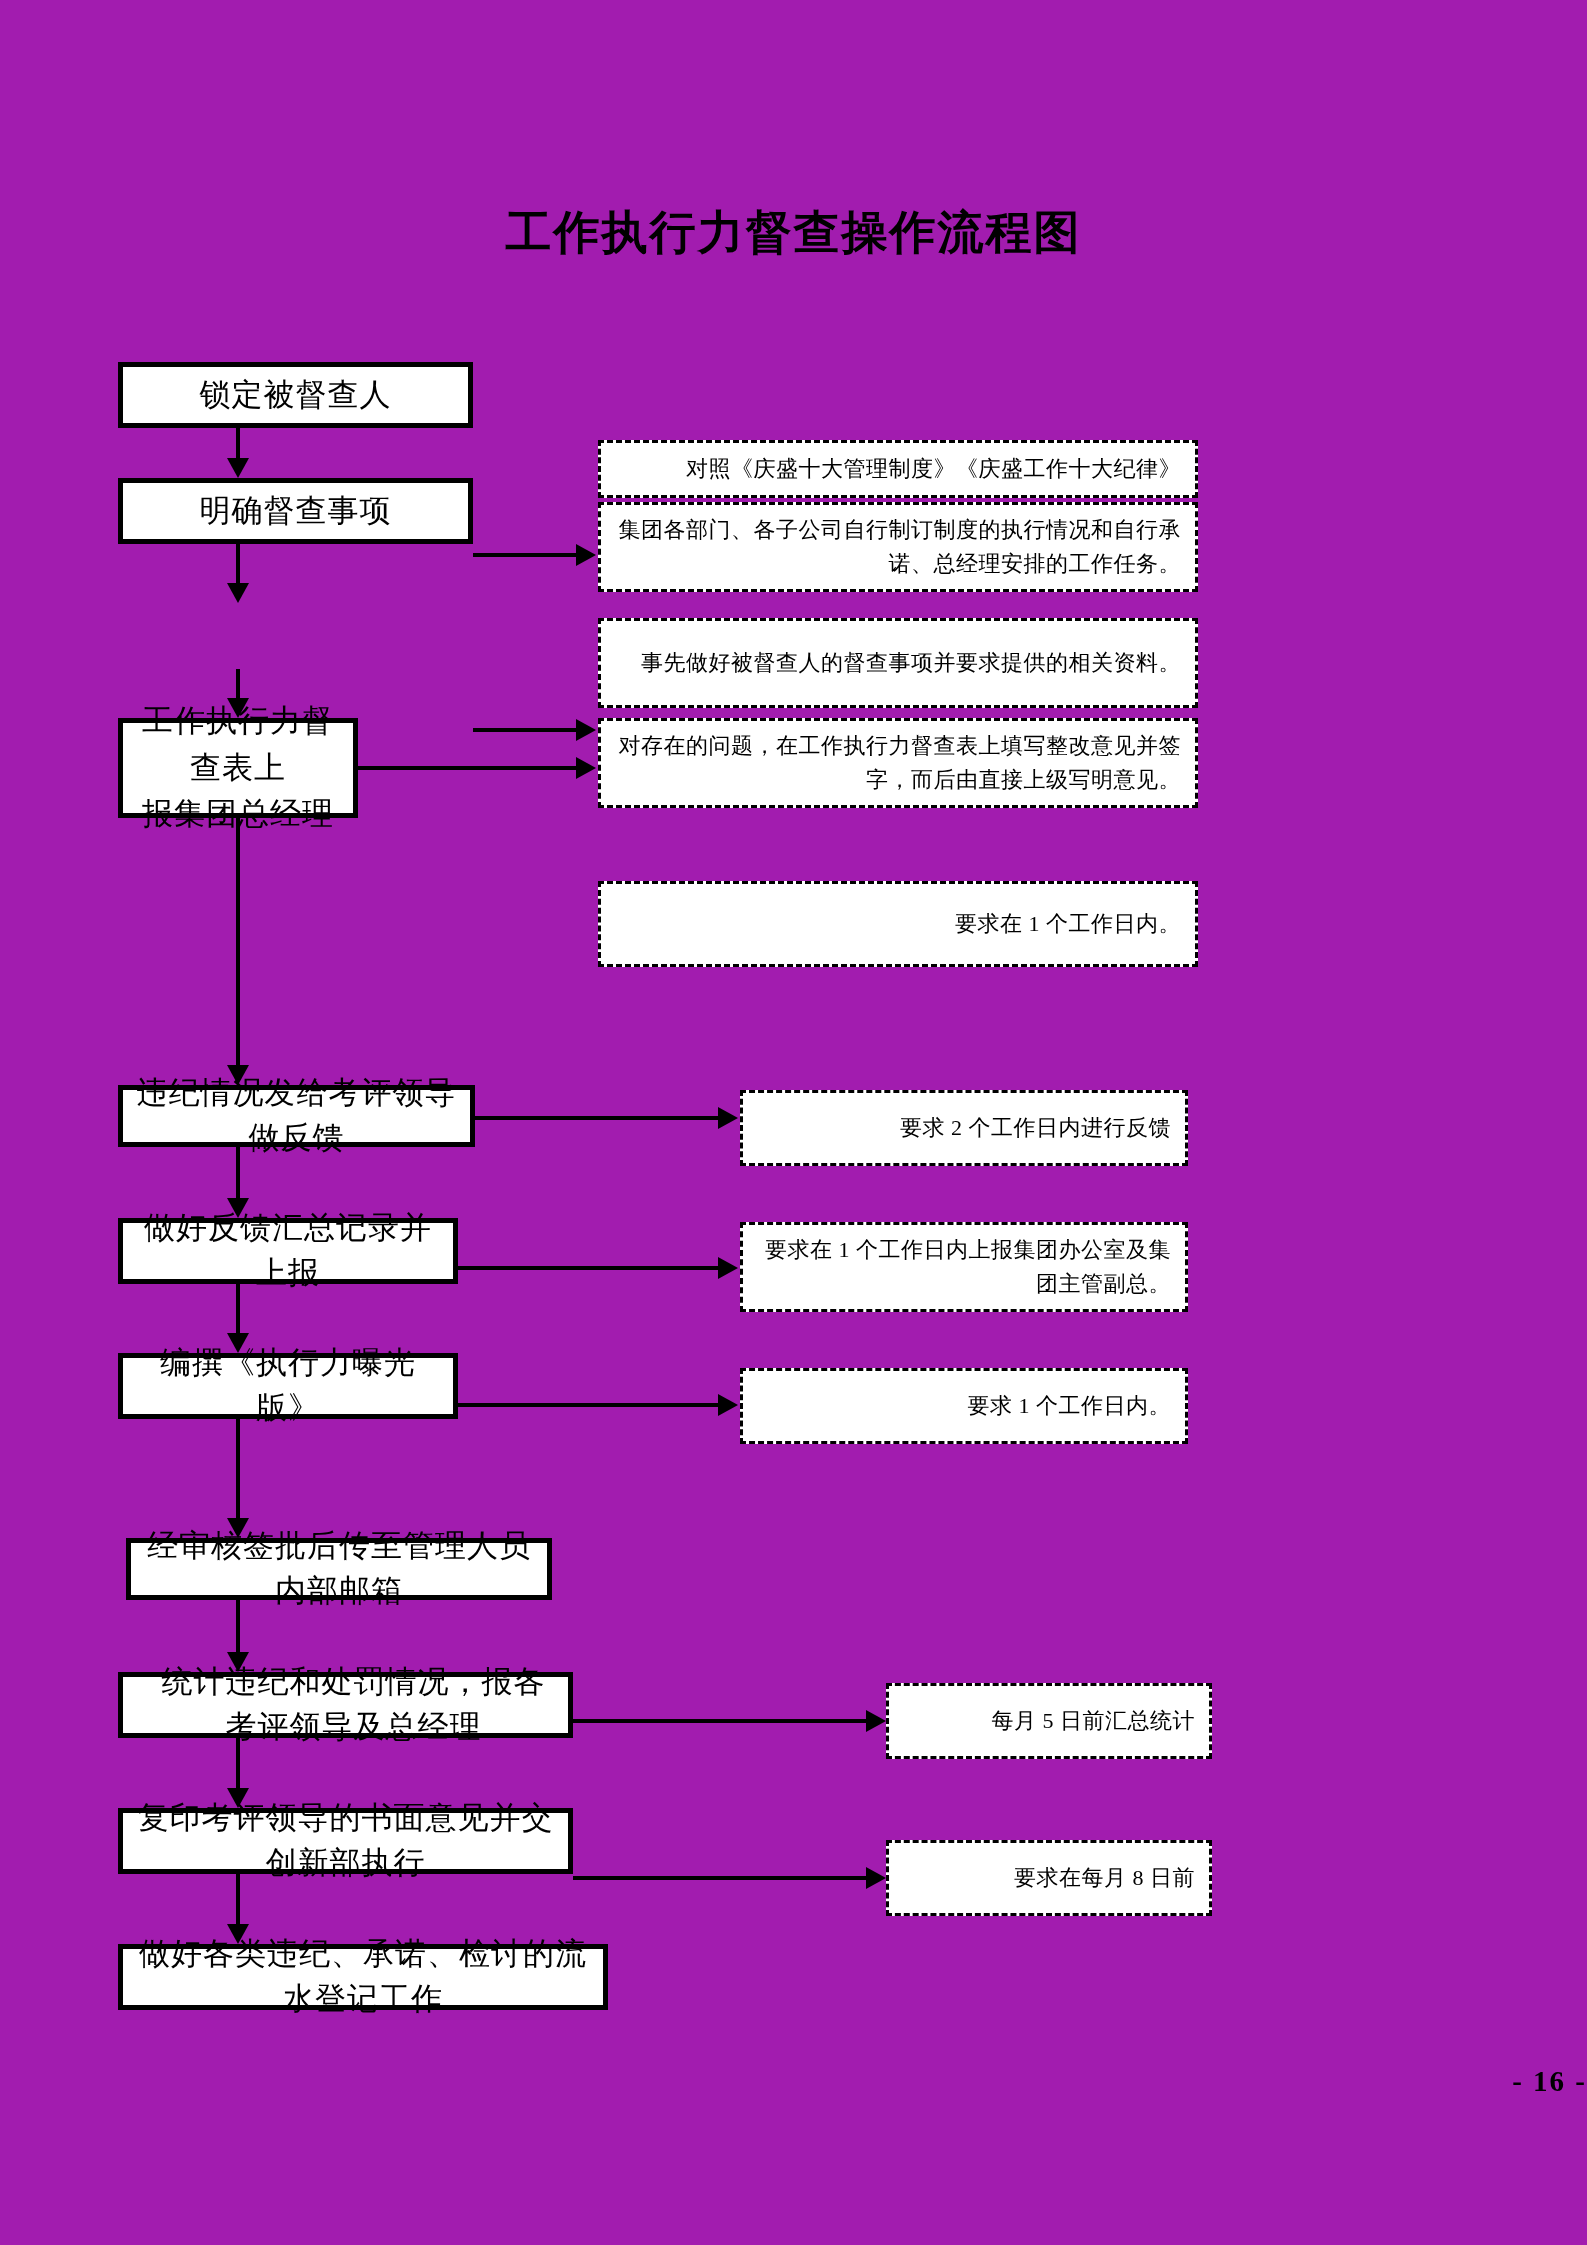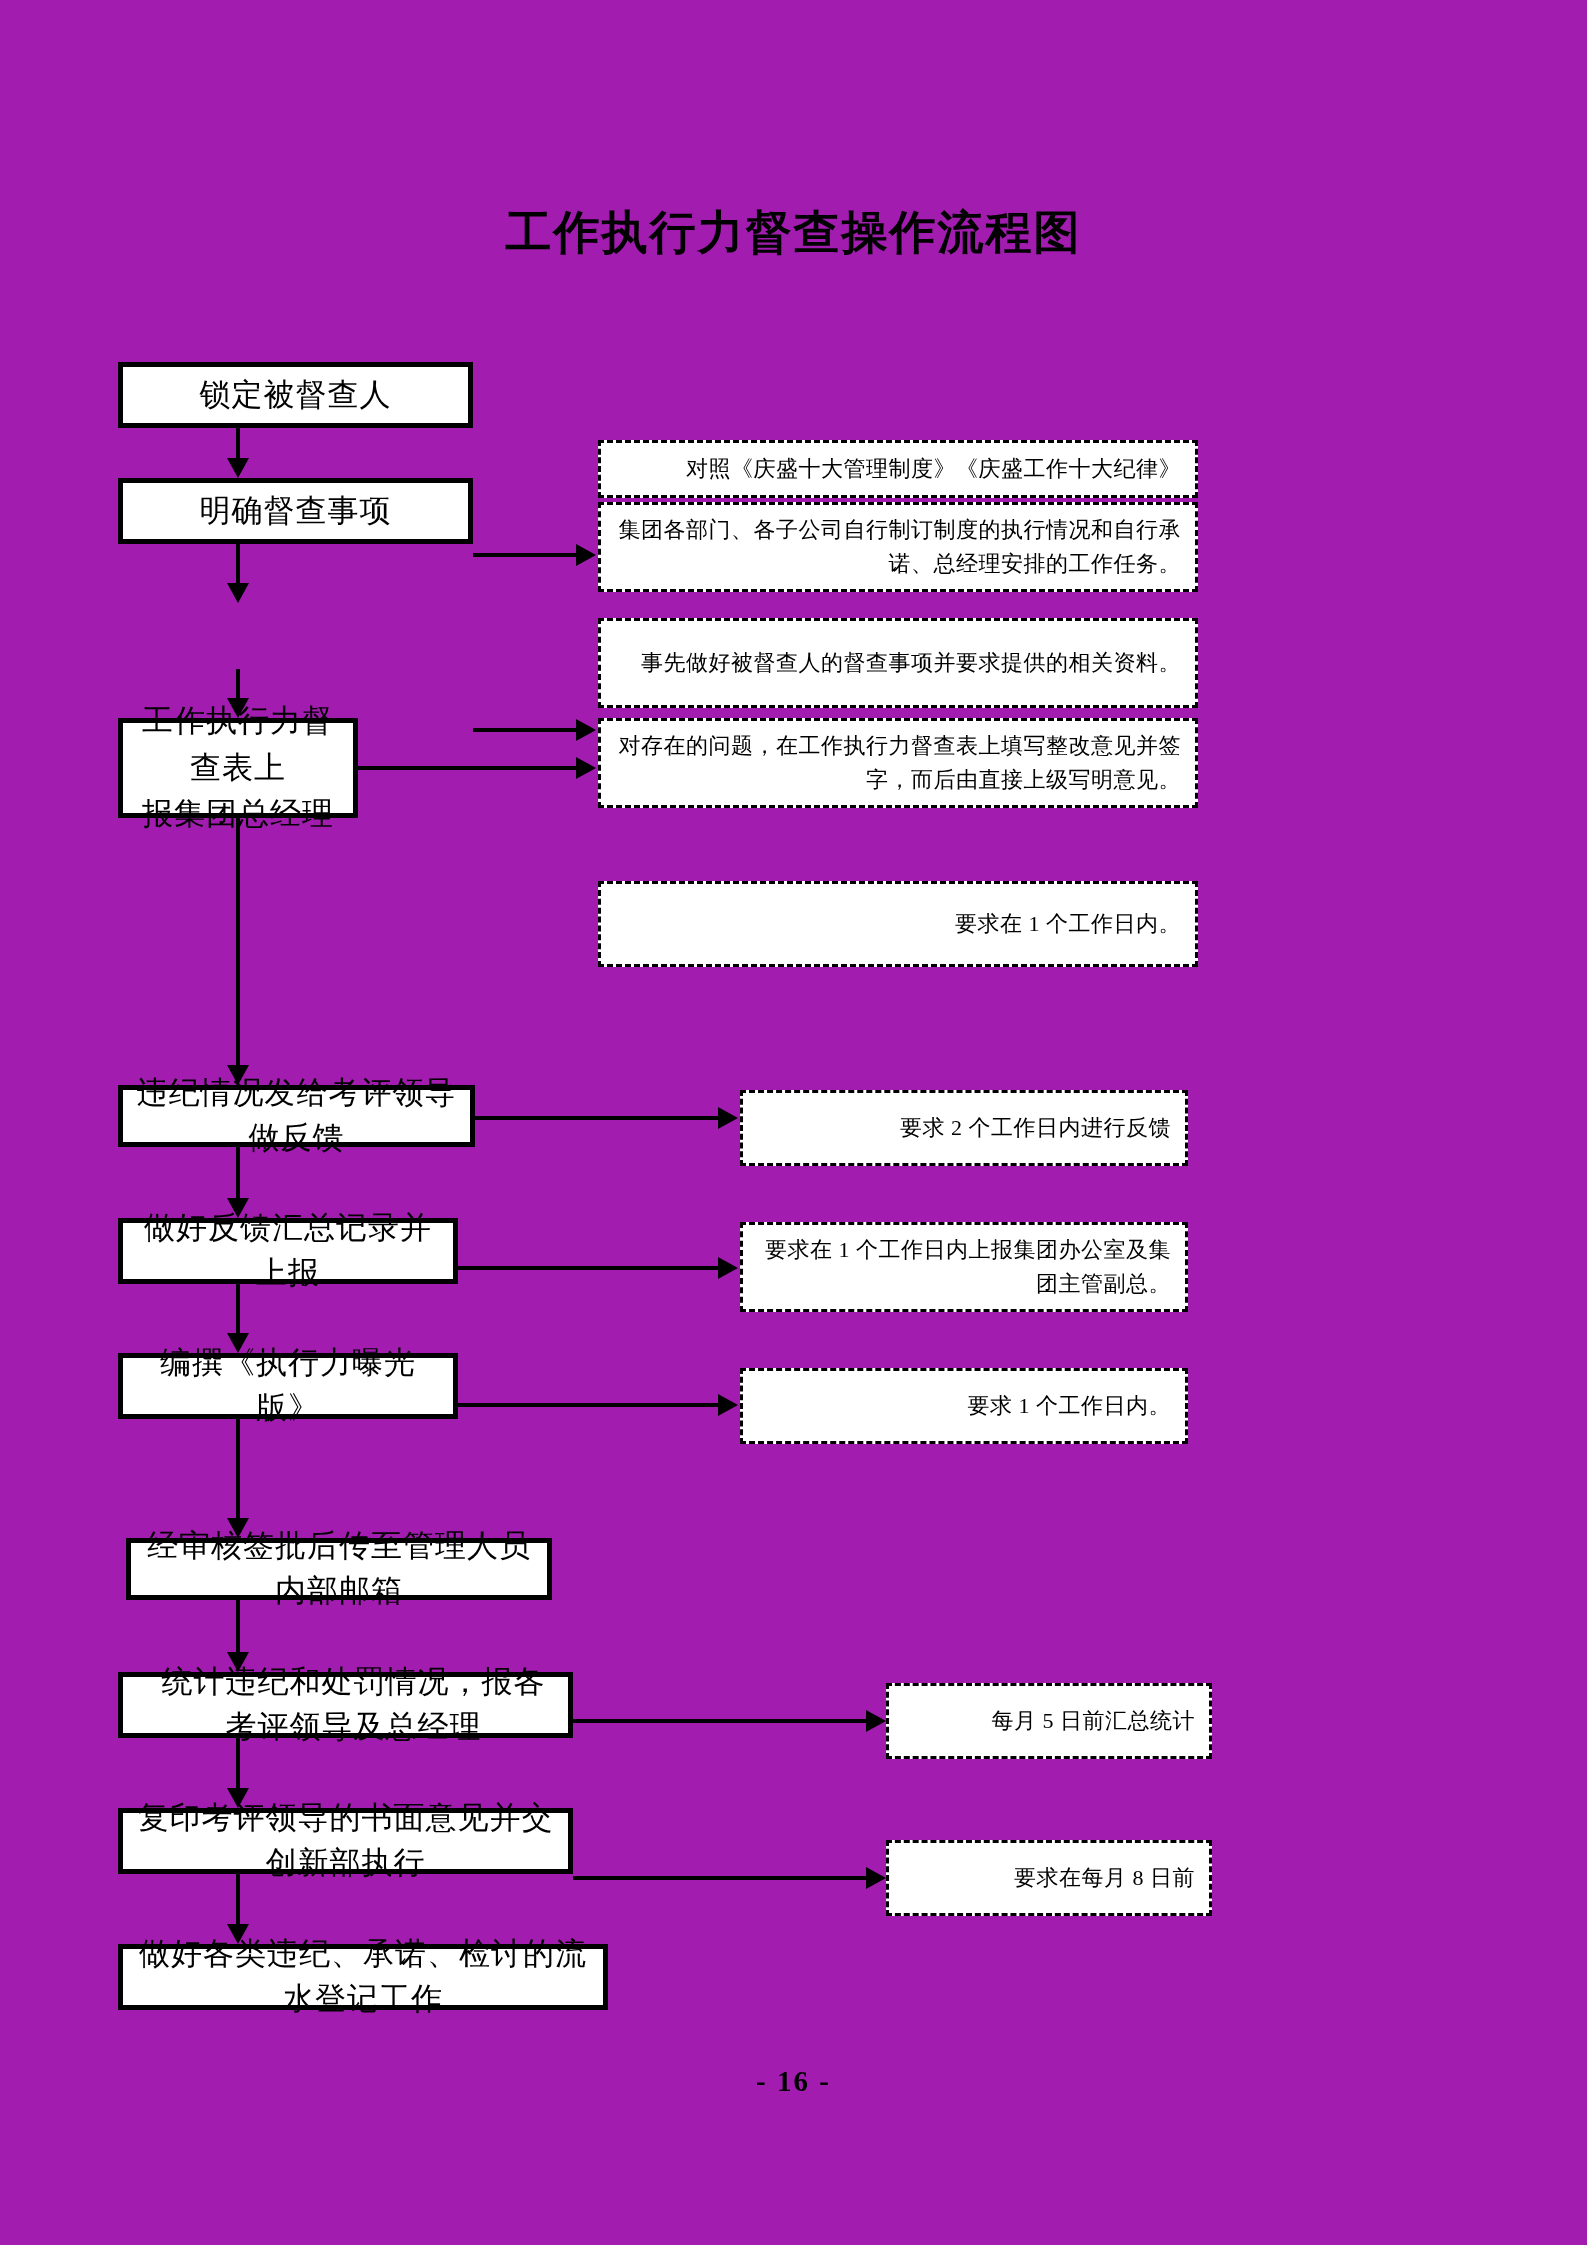--- a/index.html
+++ b/index.html
@@ -94,21 +94,21 @@
     border-bottom: 11px solid transparent;
     border-left: 20px solid #000000;
   }
 
   
   .page-footer {
     position: absolute;
     left: 0;
     top: 2065px;
     width: 1587px;
-    text-align: center;
+    text-align: right;
     font-size: 29px;
     font-weight: bold;
     letter-spacing: 2px;
   }
 </style>
 </head>
 <body>
 
 <div id="page">
 

